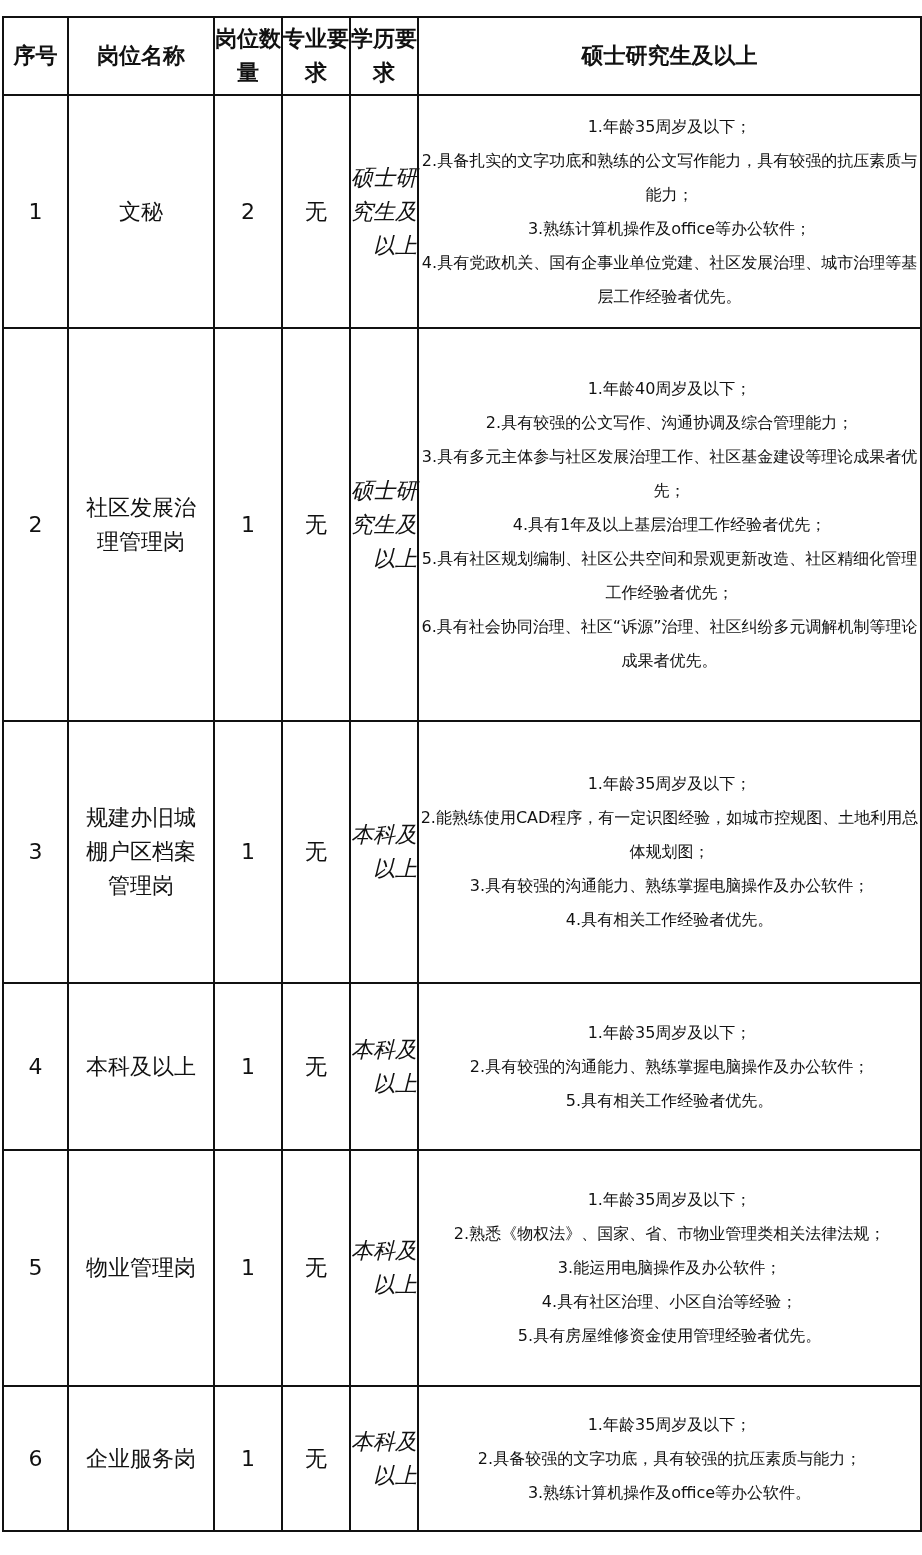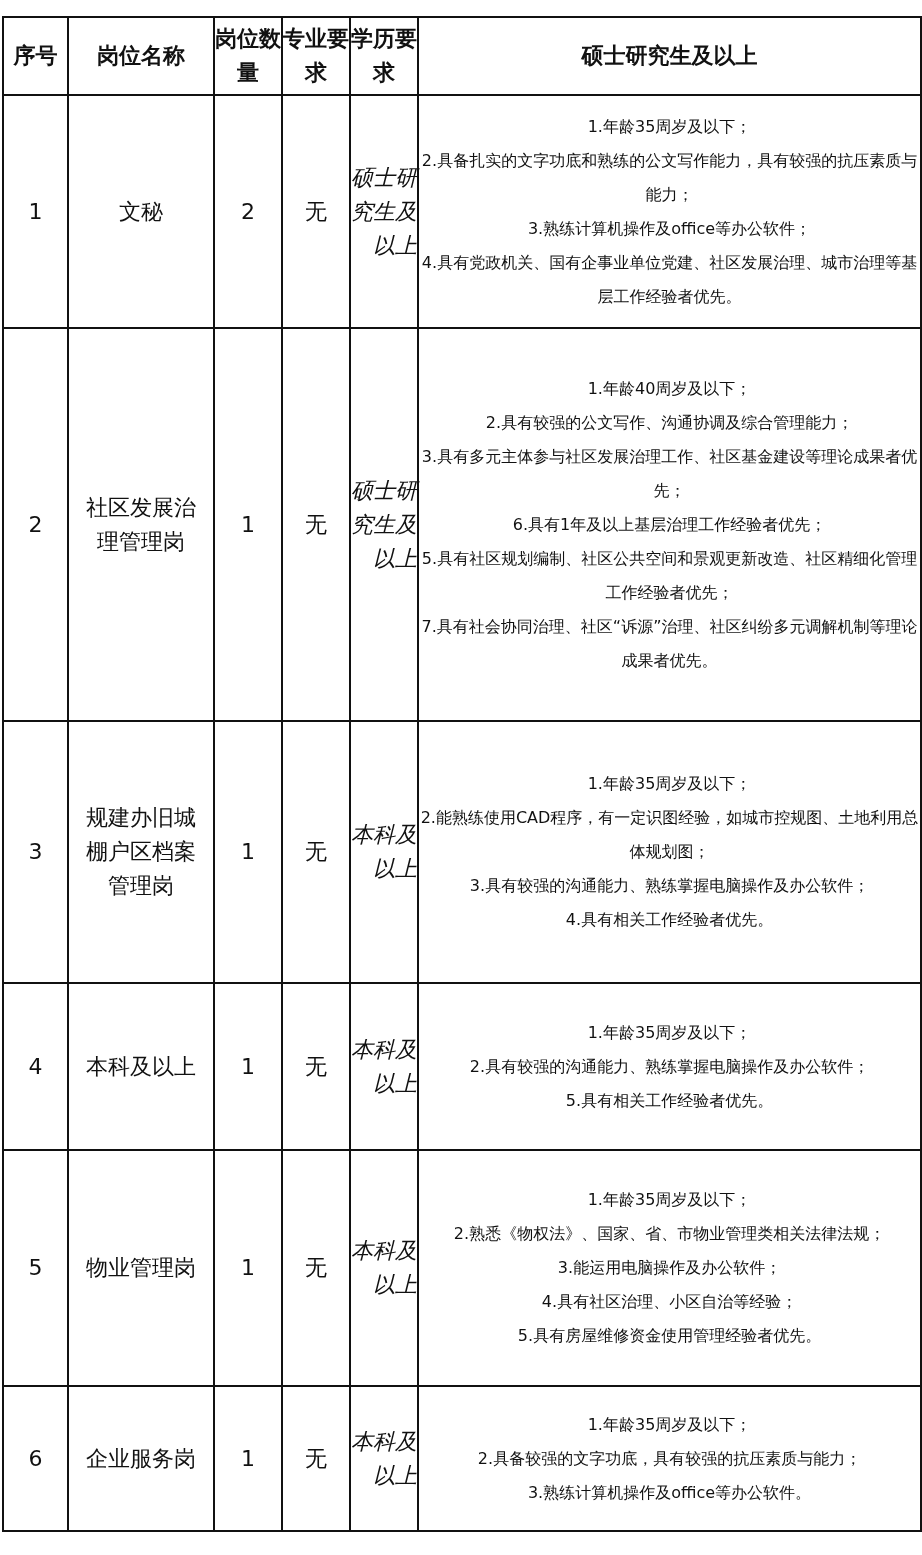--- a/index.html
+++ b/index.html
@@ -58,23 +58,23 @@
     <tr style="height:393px">
       <td class="c">2</td>
       <td class="c name-cell">社区发展治理管理岗</td>
       <td class="c">1</td>
       <td class="c">无</td>
       <td class="edu">硕士研究生及以上</td>
       <td class="req">
         <span class="req-line">1.年龄40周岁及以下；</span>
         <span class="req-line">2.具有较强的公文写作、沟通协调及综合管理能力；</span>
         <span class="req-line">3.具有多元主体参与社区发展治理工作、社区基金建设等理论成果者优先；</span>
-        <span class="req-line">6.具有1年及以上基层治理工作经验者优先；</span>
+        <span class="req-line">4.具有1年及以上基层治理工作经验者优先；</span>
         <span class="req-line">5.具有社区规划编制、社区公共空间和景观更新改造、社区精细化管理工作经验者优先；</span>
-        <span class="req-line">7.具有社会协同治理、社区“诉源”治理、社区纠纷多元调解机制等理论成果者优先。</span>
+        <span class="req-line">6.具有社会协同治理、社区“诉源”治理、社区纠纷多元调解机制等理论成果者优先。</span>
       </td>
     </tr>
 
     <tr style="height:262px">
       <td class="c">3</td>
       <td class="c name-cell">规建办旧城棚户区档案管理岗</td>
       <td class="c">1</td>
       <td class="c">无</td>
       <td class="edu">本科及以上</td>
       <td class="req">

